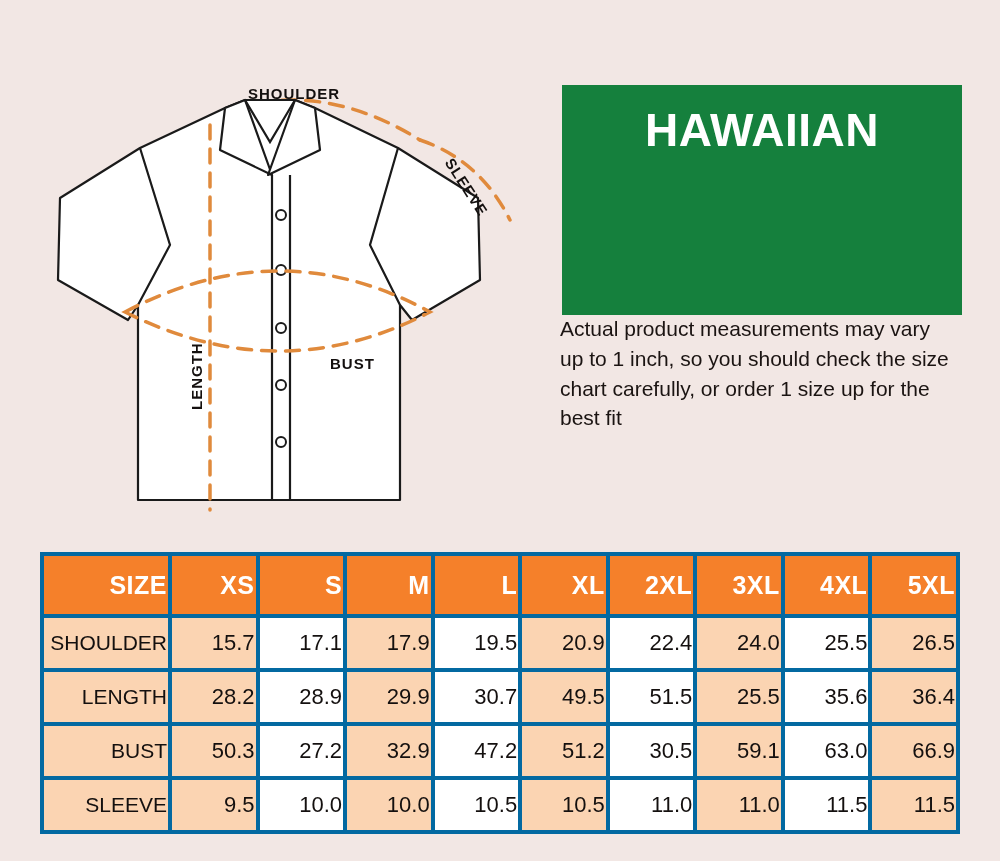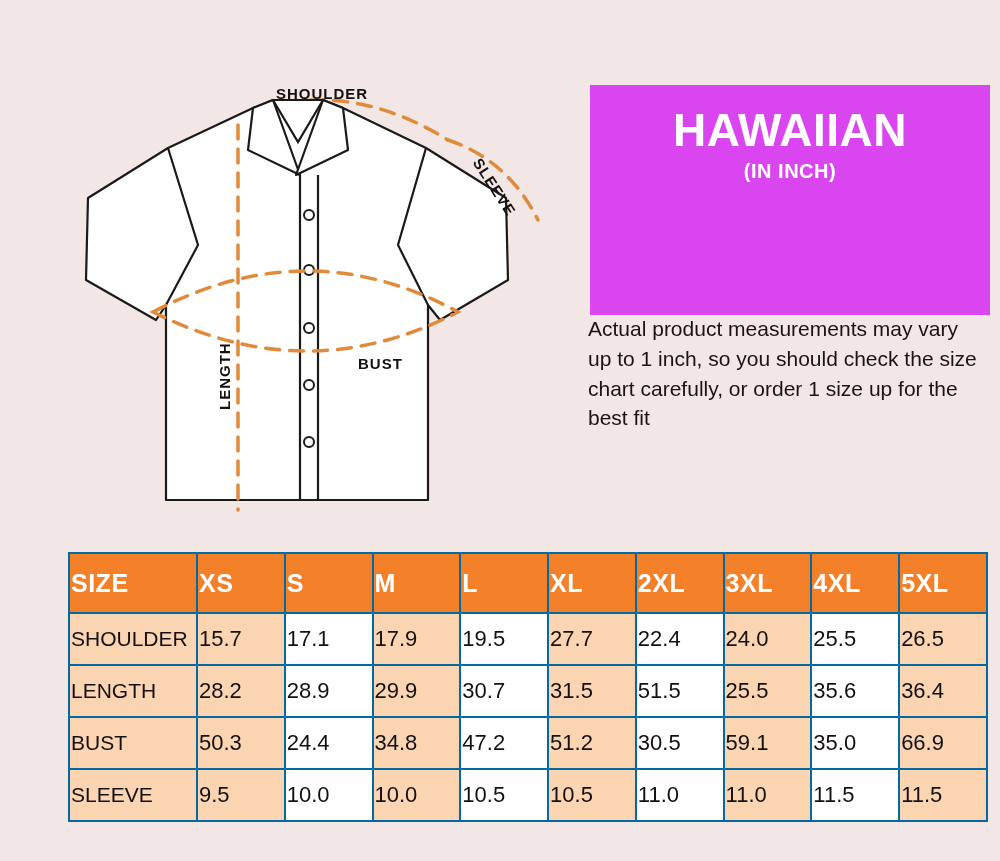--- a/index.html
+++ b/index.html
@@ -10,21 +10,20 @@
     width: 1000px;
     height: 861px;
     background: #f2e7e4;
     font-family: "Liberation Sans", sans-serif;
     overflow: hidden;
     position: relative;
   }
   .page {
     position: absolute;
     inset: 0;
-    margin-left: 28px;
   }
 
   
   .top {
     position: absolute;
     left: 0;
     top: 0;
     width: 1000px;
     height: 530px;
   }
@@ -51,21 +50,21 @@
   .lbl-bust     { left: 310px; top: 325px; }
   .lbl-length   { left: 168px; top: 380px; transform: rotate(-90deg); transform-origin: left top; }
 
   
   .title-card {
     position: absolute;
     left: 562px;
     top: 85px;
     width: 400px;
     height: 230px;
-    background: #d946ef;
+    background: #15803d;
     box-sizing: border-box;
     padding: 22px 28px 0 28px;
     text-align: center;
     color: #ffffff;
   }
   .title-main {
     font-size: 46px;
     font-weight: bold;
     line-height: 1.02;
     letter-spacing: 0.5px;
@@ -100,22 +99,22 @@
     top: 552px;
     width: 920px;
   }
   table.size-chart {
     border-collapse: collapse;
     width: 920px;
     table-layout: fixed;
     border: 2px solid #1a1a1a;
   }
   table.size-chart td, table.size-chart th {
-    border: 2px solid #0369a1;
-    text-align: left;
+    border: 4px solid #0369a1;
+    text-align: right;
     font-size: 22px;
     color: #14100f;
     height: 48px;
     font-family: "Liberation Sans", sans-serif;
   }
   table.size-chart thead th {
     background: #f5802a;
     color: #ffffff;
     font-weight: bold;
     font-size: 25px;
@@ -176,21 +175,20 @@
       <div class="illo-label lbl-shoulder">SHOULDER</div>
       <div class="illo-label lbl-sleeve">SLEEVE</div>
       <div class="illo-label lbl-bust">BUST</div>
       <div class="illo-label lbl-length">LENGTH</div>
     </div>
 
     <div class="title-card">
       <div class="title-main">
         <div>HAWAIIAN</div>
       </div>
-      <div class="title-unit">(IN INCH)</div>
     </div>
 
     <div class="note">Actual product measurements may vary up to 1 inch, so you should check the size chart carefully, or order 1 size up for the best fit</div>
   </div>
 
   <div class="table-wrap">
     <table class="size-chart">
       <colgroup id="cols">
           <col class="c0">
         </colgroup>
@@ -208,48 +206,48 @@
           <th>5XL</th>
         </tr>
       </thead>
       <tbody>
         <tr>
           <th>SHOULDER</th>
           <td>15.7</td>
           <td>17.1</td>
           <td>17.9</td>
           <td>19.5</td>
-          <td>27.7</td>
+          <td>20.9</td>
           <td>22.4</td>
           <td>24.0</td>
           <td>25.5</td>
           <td>26.5</td>
         </tr>
         <tr>
           <th>LENGTH</th>
           <td>28.2</td>
           <td>28.9</td>
           <td>29.9</td>
           <td>30.7</td>
-          <td>31.5</td>
+          <td>49.5</td>
           <td>51.5</td>
           <td>25.5</td>
           <td>35.6</td>
           <td>36.4</td>
         </tr>
         <tr>
           <th>BUST</th>
           <td>50.3</td>
-          <td>24.4</td>
-          <td>34.8</td>
+          <td>27.2</td>
+          <td>32.9</td>
           <td>47.2</td>
           <td>51.2</td>
           <td>30.5</td>
           <td>59.1</td>
-          <td>35.0</td>
+          <td>63.0</td>
           <td>66.9</td>
         </tr>
         <tr>
           <th>SLEEVE</th>
           <td>9.5</td>
           <td>10.0</td>
           <td>10.0</td>
           <td>10.5</td>
           <td>10.5</td>
           <td>11.0</td>

